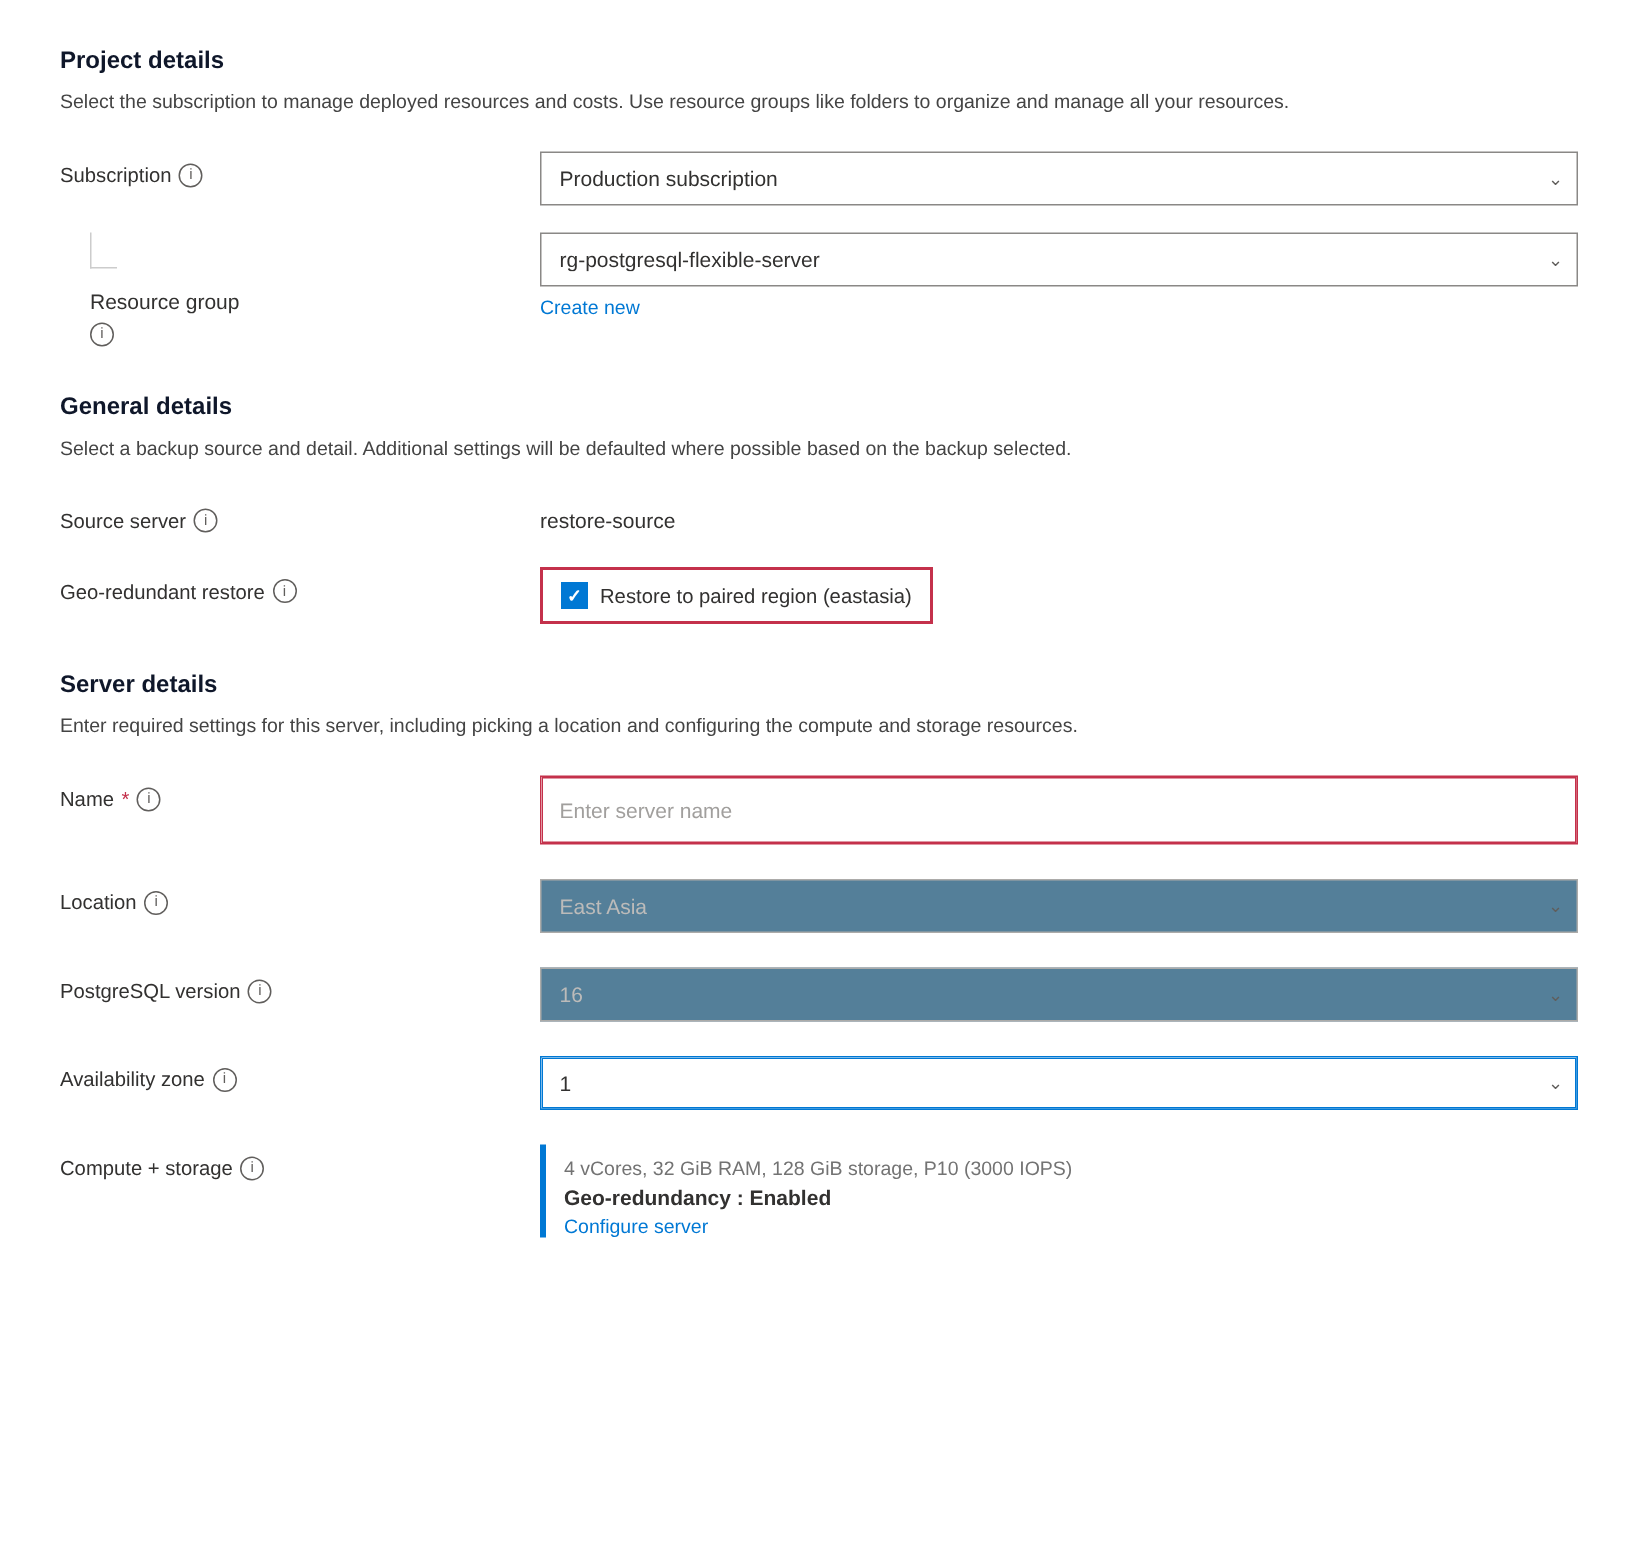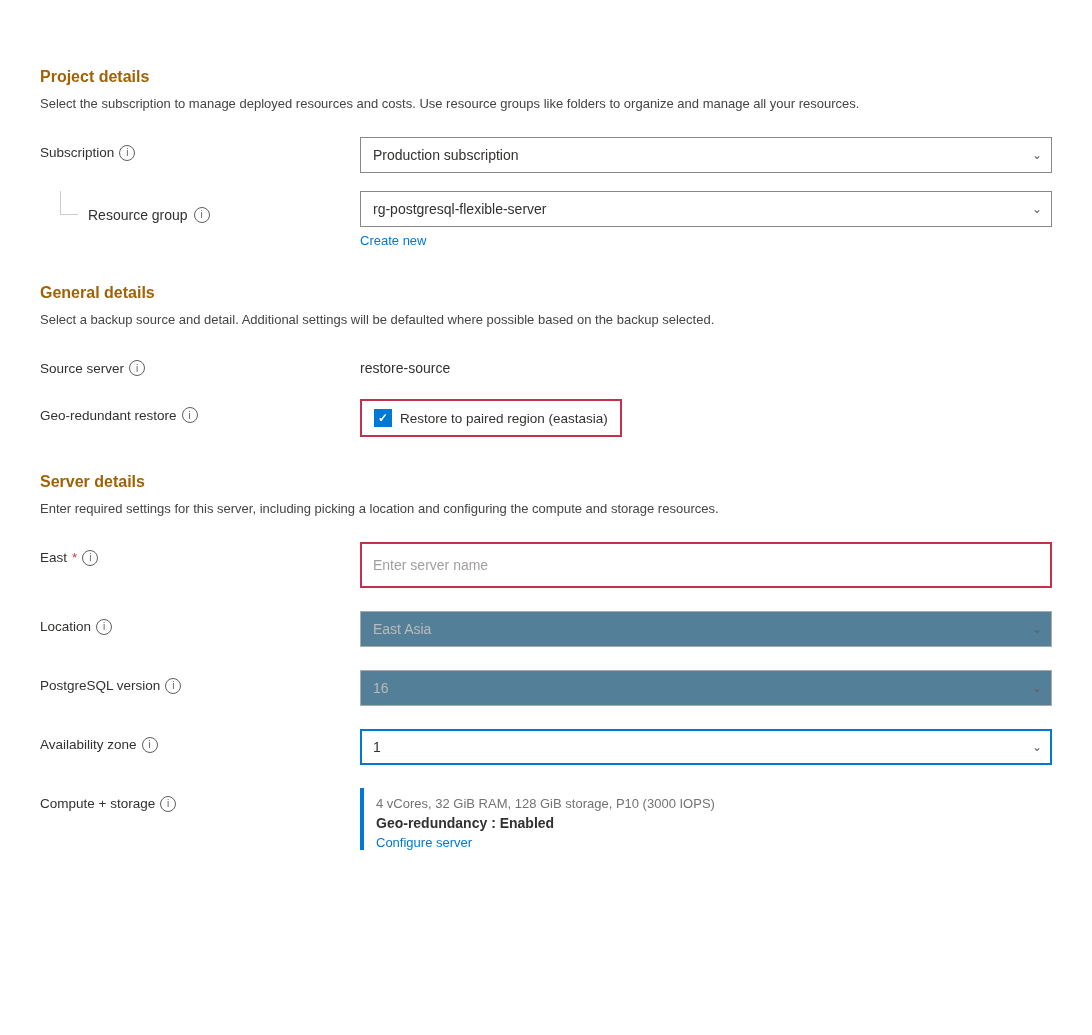--- a/index.html
+++ b/index.html
@@ -8,23 +8,22 @@
       font-size: 14px;
       color: #323130;
       background: #fff;
       padding: 32px 40px;
       max-width: 1092px;
     }
 
     .section-title {
       font-size: 16px;
       font-weight: 700;
-      color: #a16207;
+      color: #0f172a;
       margin-bottom: 8px;
-      margin-top: 36px;
     }
 
     .section-desc {
       font-size: 13px;
       color: #444;
       margin-bottom: 20px;
       line-height: 1.5;
     }
 
     .form-section {
@@ -121,23 +120,24 @@
     .resource-group-label-area {
       width: 320px;
       min-width: 320px;
       display: flex;
       flex-direction: column;
       padding-top: 8px;
     }
 
     .rg-indent {
       display: flex;
-      align-items: flex-end;
+      align-items: flex-start;
       gap: 6px;
       padding-left: 20px;
+      flex-direction: column;
     }
 
     .rg-tree-line {
       display: inline-block;
       width: 18px;
       height: 24px;
       border-left: 1.5px solid #ccc;
       border-bottom: 1.5px solid #ccc;
       margin-right: 4px;
       position: relative;
@@ -323,21 +323,21 @@
     </div>
   </div>
 </div>
 
 <div class="form-section">
   <div class="section-title">Server details</div>
   <div class="section-desc">Enter required settings for this server, including picking a location and configuring the compute and storage resources.</div>
 
   <div class="form-row">
     <div class="form-label">
-      <span>East</span>
+      <span>Name</span>
       <span class="required">*</span>
       <span class="info-icon">i</span>
     </div>
     <div class="form-control-wrap">
       <input type="text" class="text-input" placeholder="Enter server name" style="">
     </div>
   </div>
 
   <div class="form-row">
     <div class="form-label">

